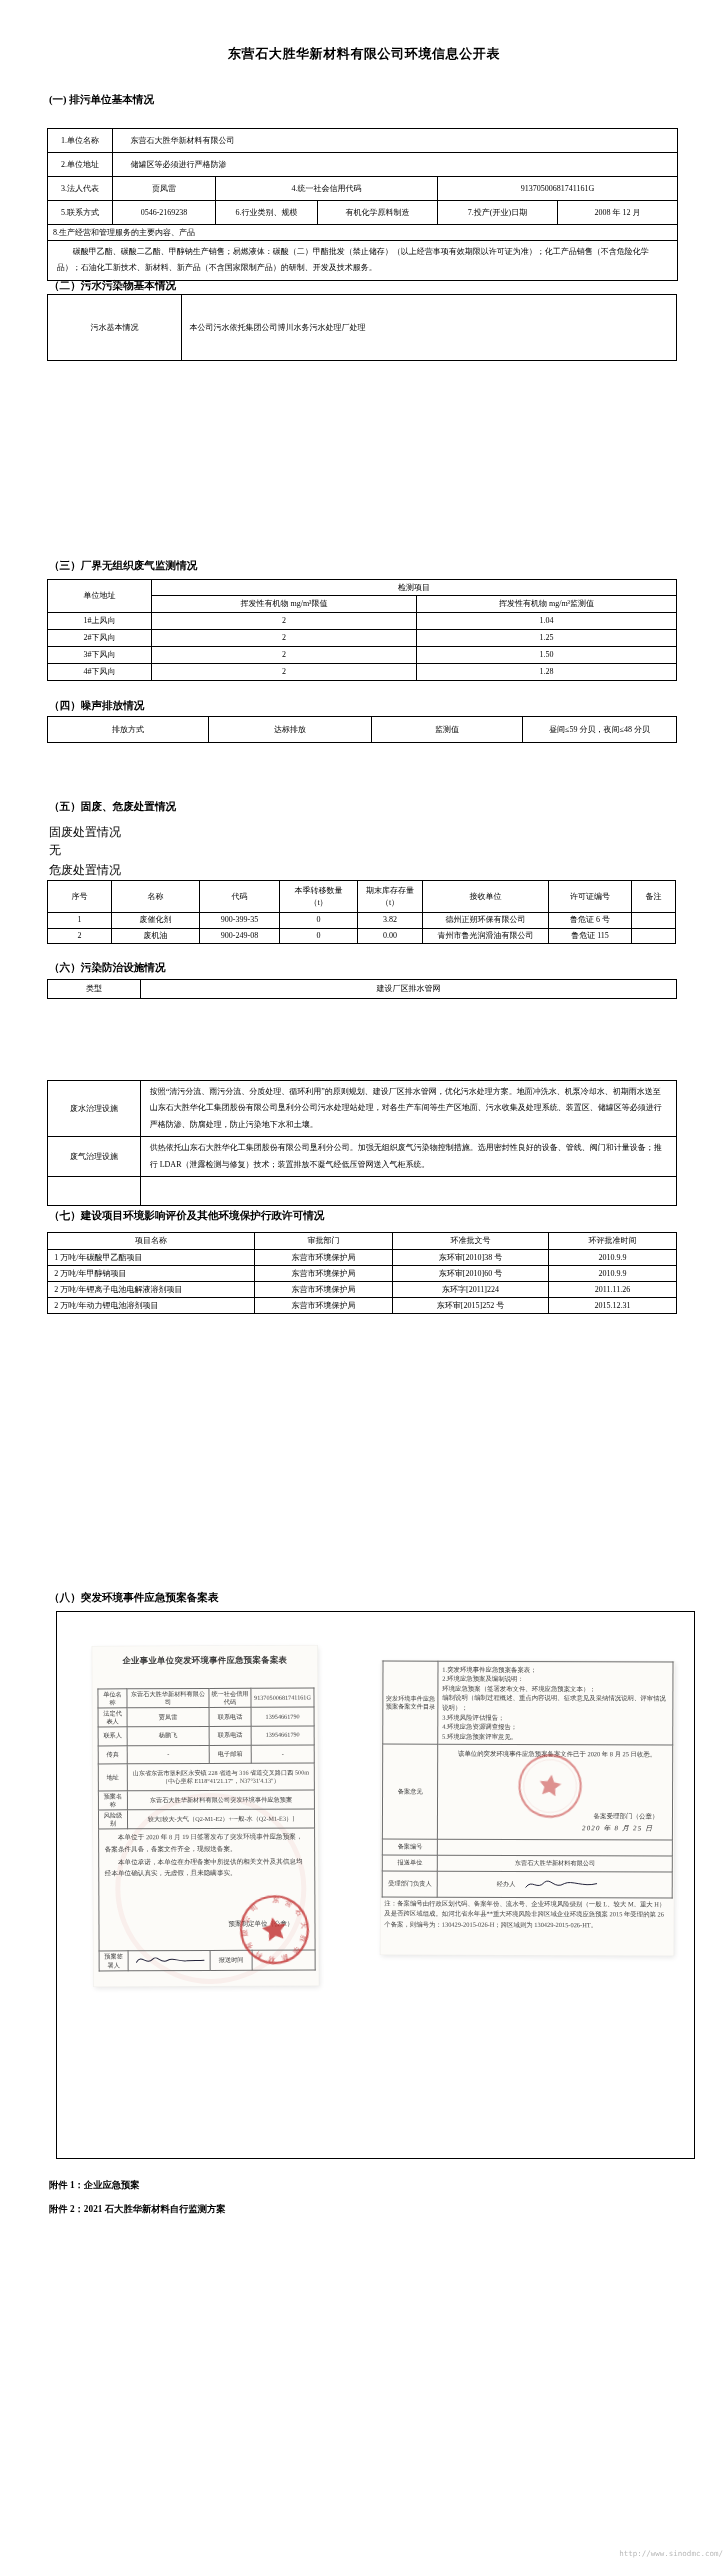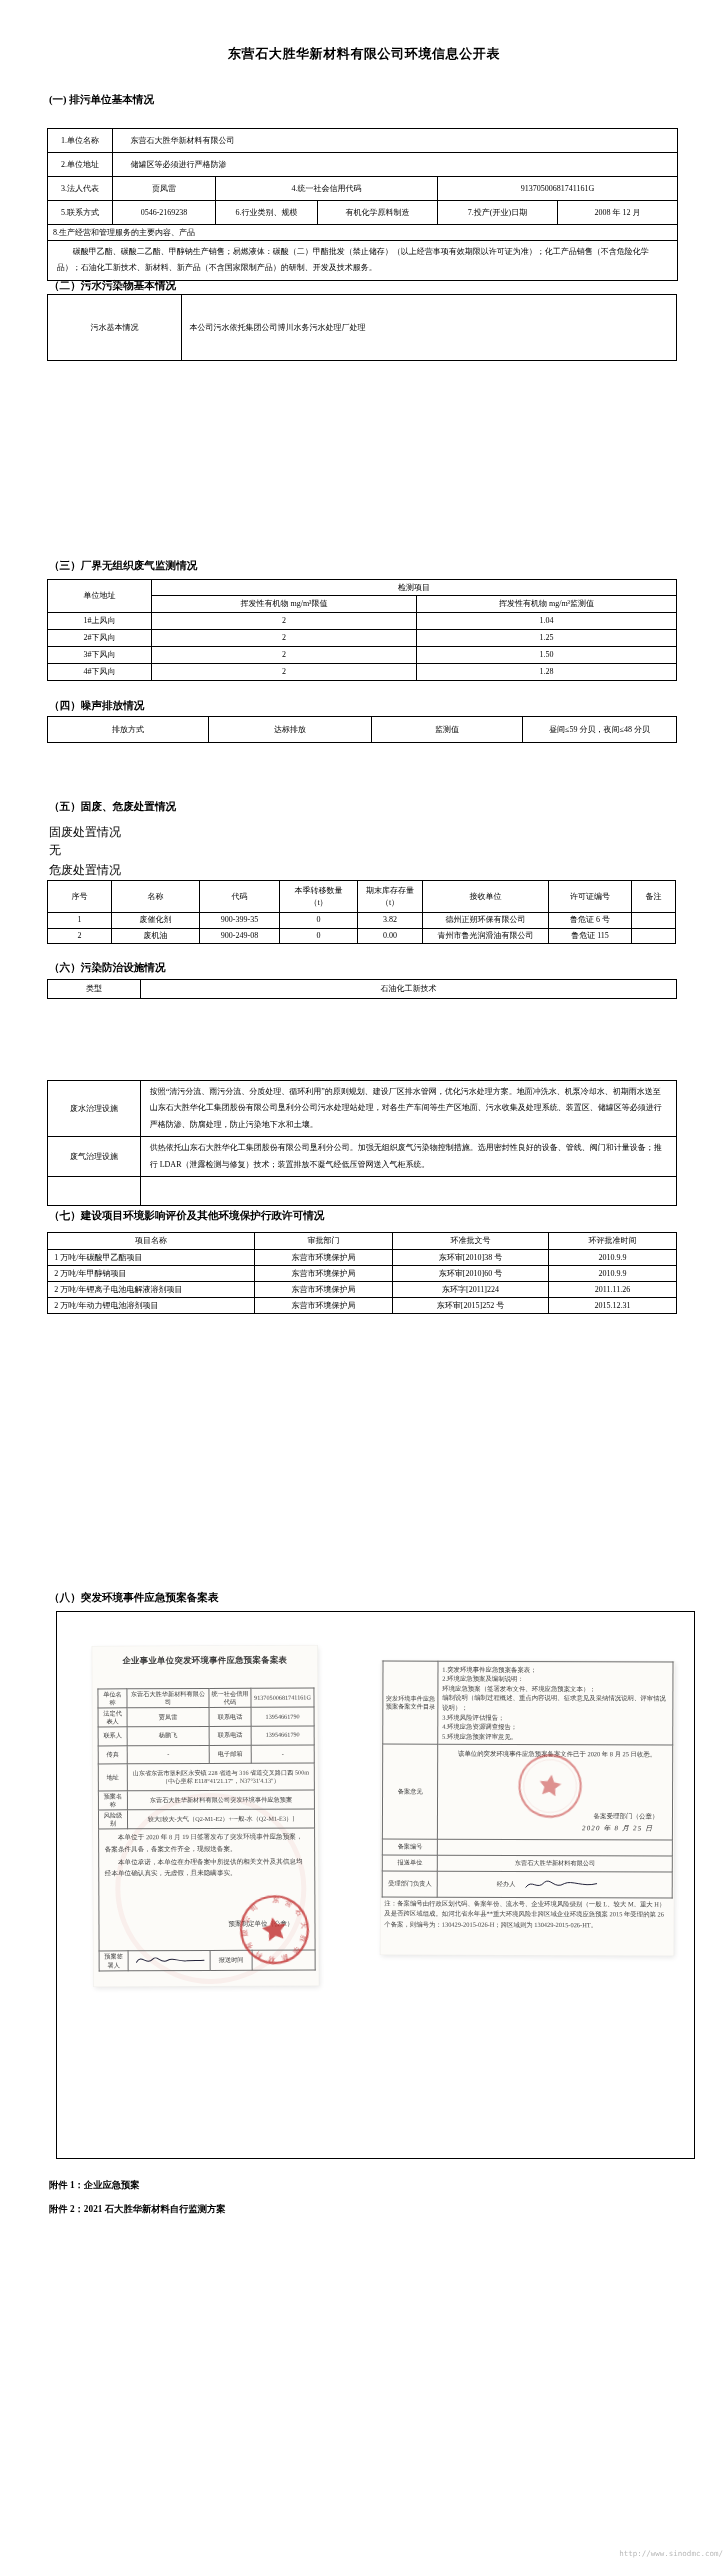--- a/index.html
+++ b/index.html
@@ -209,21 +209,21 @@
 
   <div class="h" style="top:961px">（六）污染防治设施情况</div>
   <table class="tbl" style="top:979px">
     <colgroup>
         <col style="width:93px">
         <col style="width:536px">
       </colgroup>
     <tbody>
         <tr style="height:18.7px">
       <td>类型</td>
-      <td>石油化工新技术</td>
+      <td>建设厂区排水管网</td>
     </tr>
   </tbody>
     </table>
   <table class="tbl" style="top:1080px">
     <colgroup>
         <col style="width:93px">
         <col style="width:536px">
       </colgroup>
     <tbody>
         <tr style="height:56px">

